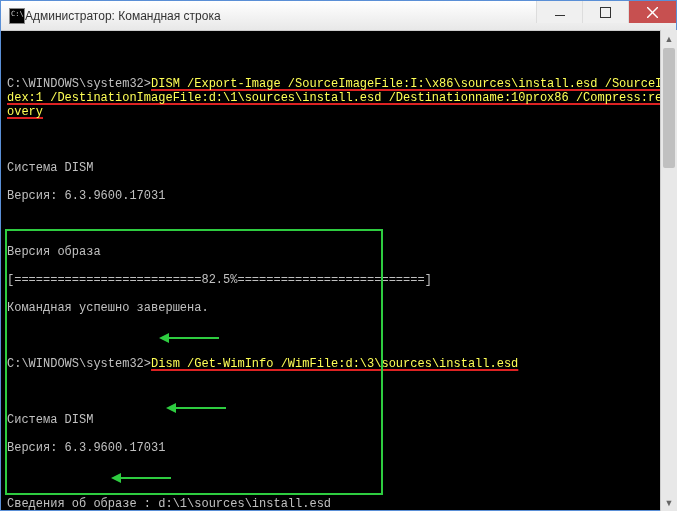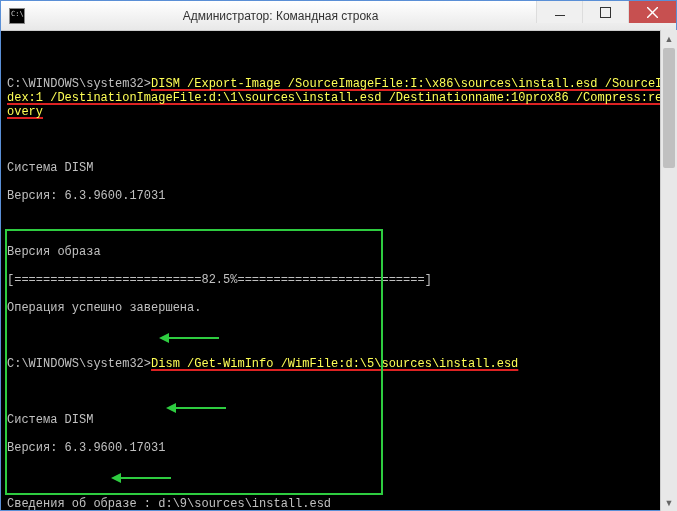--- a/index.html
+++ b/index.html
@@ -38,21 +38,21 @@
     content: "C:\\";
     color: #ccc;
     font-size: 7px;
     position: absolute;
     top: 1px;
     left: 1px;
     font-family: monospace;
   }
   .title-text {
     flex: 1;
-    text-align: center;
+    text-align: left;
     font-size: 12px;
     color: #333;
   }
   .winbtns {
     display: flex;
     height: 100%;
   }
   .winbtn {
     width: 46px;
     height: 22px;
@@ -151,28 +151,28 @@
 
   <div class="terminal">
     <div class="term-content">
 <div class="line"><span>C:\WINDOWS\system32&gt;</span><span class="yellow red-under">DISM /Export-Image /SourceImageFile:I:\x86\sources\install.esd /SourceIndex:1 /DestinationImageFile:d:\1\sources\install.esd /Destinationname:10prox86 /Compress:recovery</span></div>
 <div class="line">&nbsp;</div>
 <div class="line">Система DISM</div>
 <div class="line">Версия: 6.3.9600.17031</div>
 <div class="line">&nbsp;</div>
 <div class="line">Версия образа</div>
 <div class="line">[==========================82.5%==========================]</div>
-<div class="line">Операция успешно завершена.</div>
-<div class="line">&nbsp;</div>
-<div class="line"><span>C:\WINDOWS\system32&gt;</span><span class="yellow red-under">Dism /Get-WimInfo /WimFile:d:\5\sources\install.esd</span></div>
+<div class="line">Командная успешно завершена.</div>
+<div class="line">&nbsp;</div>
+<div class="line"><span>C:\WINDOWS\system32&gt;</span><span class="yellow red-under">Dism /Get-WimInfo /WimFile:d:\3\sources\install.esd</span></div>
 <div class="line">&nbsp;</div>
 <div class="line">Система DISM</div>
 <div class="line">Версия: 6.3.9600.17031</div>
 <div class="line">&nbsp;</div>
-<div class="line">Сведения об образе : d:\9\sources\install.esd</div>
+<div class="line">Сведения об образе : d:\1\sources\install.esd</div>
 
 
 
 
 
 
 
 
 
 

